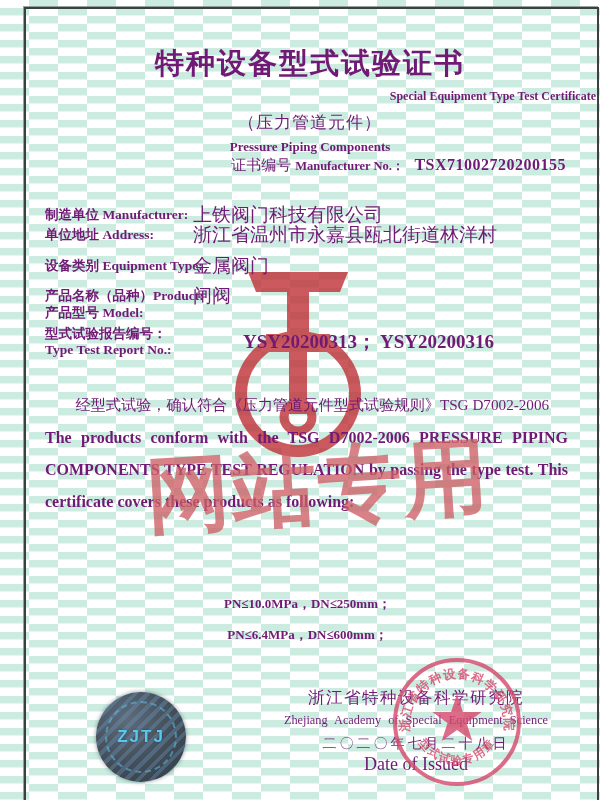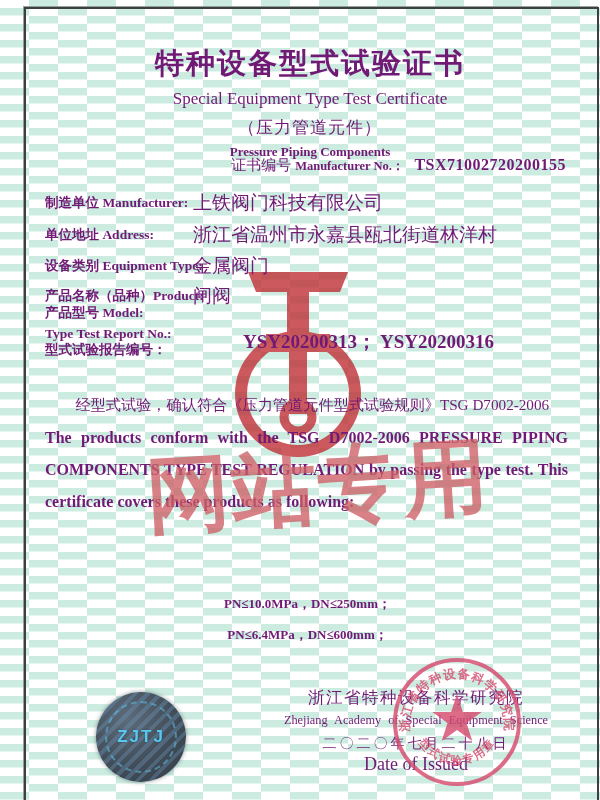--- a/index.html
+++ b/index.html
@@ -13,35 +13,35 @@
       conic-gradient(rgba(170,223,204,.6) 90deg, rgba(255,255,255,0) 90deg 180deg, rgba(170,223,204,.6) 180deg 270deg, rgba(255,255,255,0) 270deg);
     background-size:58px 16px,58px 16px;}
 
   .frame{position:absolute;left:24px;top:7px;width:571px;height:820px;
     border:2px solid #3d4042;box-shadow:-1px -1px 0 rgba(130,140,138,.8);}
 
   .layer-text{position:absolute;inset:0;z-index:2;color:#701a75;}
 
   .header{position:absolute;left:24px;top:44px;width:572px;text-align:center;}
   .title-cn{font-size:29px;font-weight:bold;letter-spacing:2px;}
-  .title-en{font-size:17px;font-weight:normal;margin-top:5px;}
+  .title-en{font-size:12px;font-weight:bold;margin-top:5px;text-align:right;}
   .sub-cn{font-size:17px;margin-top:7px;letter-spacing:1px;}
   .sub-en{font-size:13px;font-weight:bold;margin-top:5px;}
 
   .certno-row{position:absolute;left:24px;top:156px;width:542px;text-align:right;white-space:nowrap;}
   .certno-cn{font-size:15px;}
   .certno-en{font-size:12.5px;font-weight:bold;}
   .certno-val{font-size:16px;font-weight:bold;letter-spacing:.5px;margin-left:6px;}
 
   .field{position:absolute;left:45px;display:flex;align-items:center;white-space:nowrap;}
   .field .lbl{font-size:13.5px;font-weight:600;}
   .field .val{font-size:19px;}
   .w148 .lbl{width:148px;}
   .w198 .lbl{width:198px;font-family:Liberation Serif, serif;}
-  .f1{top:190px;} .f2{top:222px;} .f3{top:253px;} .f4{top:283px;}
+  .f1{top:202px;} .f2{top:222px;} .f3{top:253px;} .f4{top:283px;}
   .f5{top:304px;} .f5 .val{font-weight:bold;}
   .f6{top:326px;} .f6 .val{font-weight:bold;}
   .lbl-stack{width:198px;display:flex;flex-direction:column;line-height:16px;}
   .lbl-stack span{font-size:13.5px;font-weight:600;}
 
   .body-par{position:absolute;left:45px;top:389px;width:523px;}
   .cn-line{font-size:15.2px;line-height:32.5px;white-space:nowrap;}
   .cn-line.indent{text-indent:2em;}
   .en-line{font-size:16px;font-weight:bold;line-height:32px;}
   .en-just{text-align:justify;text-align-last:justify;}
@@ -125,22 +125,22 @@
     </div>
     <div class="field f4 w148">
       <span class="lbl">产品名称（品种）Product:</span>
       <span class="val">闸阀</span>
     </div>
     <div class="field f5 w198">
       <span class="lbl">产品型号 Model:</span>
     </div>
     <div class="field f6">
       <span class="lbl-stack">
+        <span>型式试验报告编号：</span>
         <span>Type Test Report No.:</span>
-        <span>型式试验报告编号：</span>
       </span>
       <span class="val">YSY20200313； YSY20200316</span>
     </div>
 
     <div class="body-par">
       <div class="cn-line indent">经型式试验，确认符合《压力管道元件型式试验规则》TSG D7002-2006</div>
       <div class="en-line en-just">The products conform with the TSG D7002-2006 PRESSURE PIPING</div>
       <div class="en-line en-just">COMPONENTS TYPE TEST REGULATION by passing the type test. This</div>
       <div class="en-line">certificate covers these products as following:</div>
     </div>

